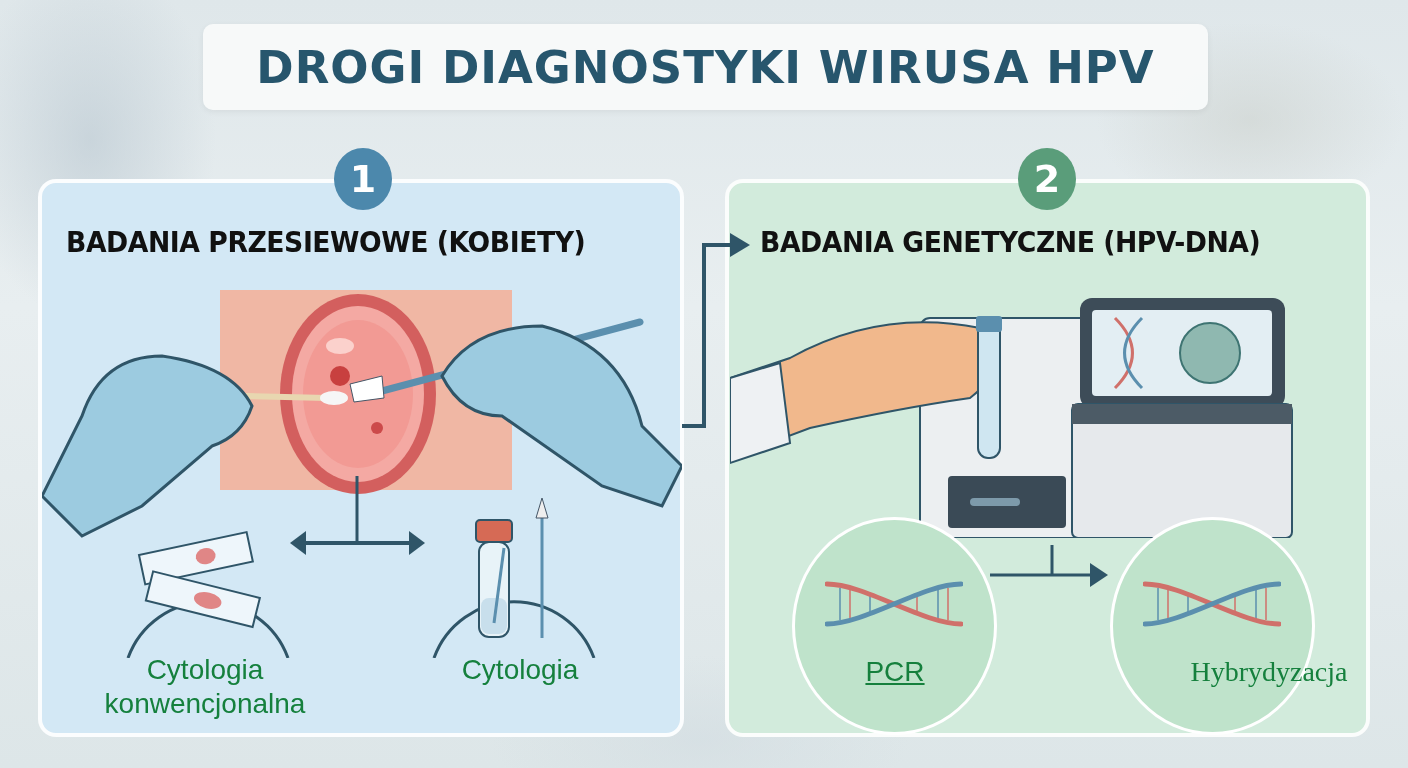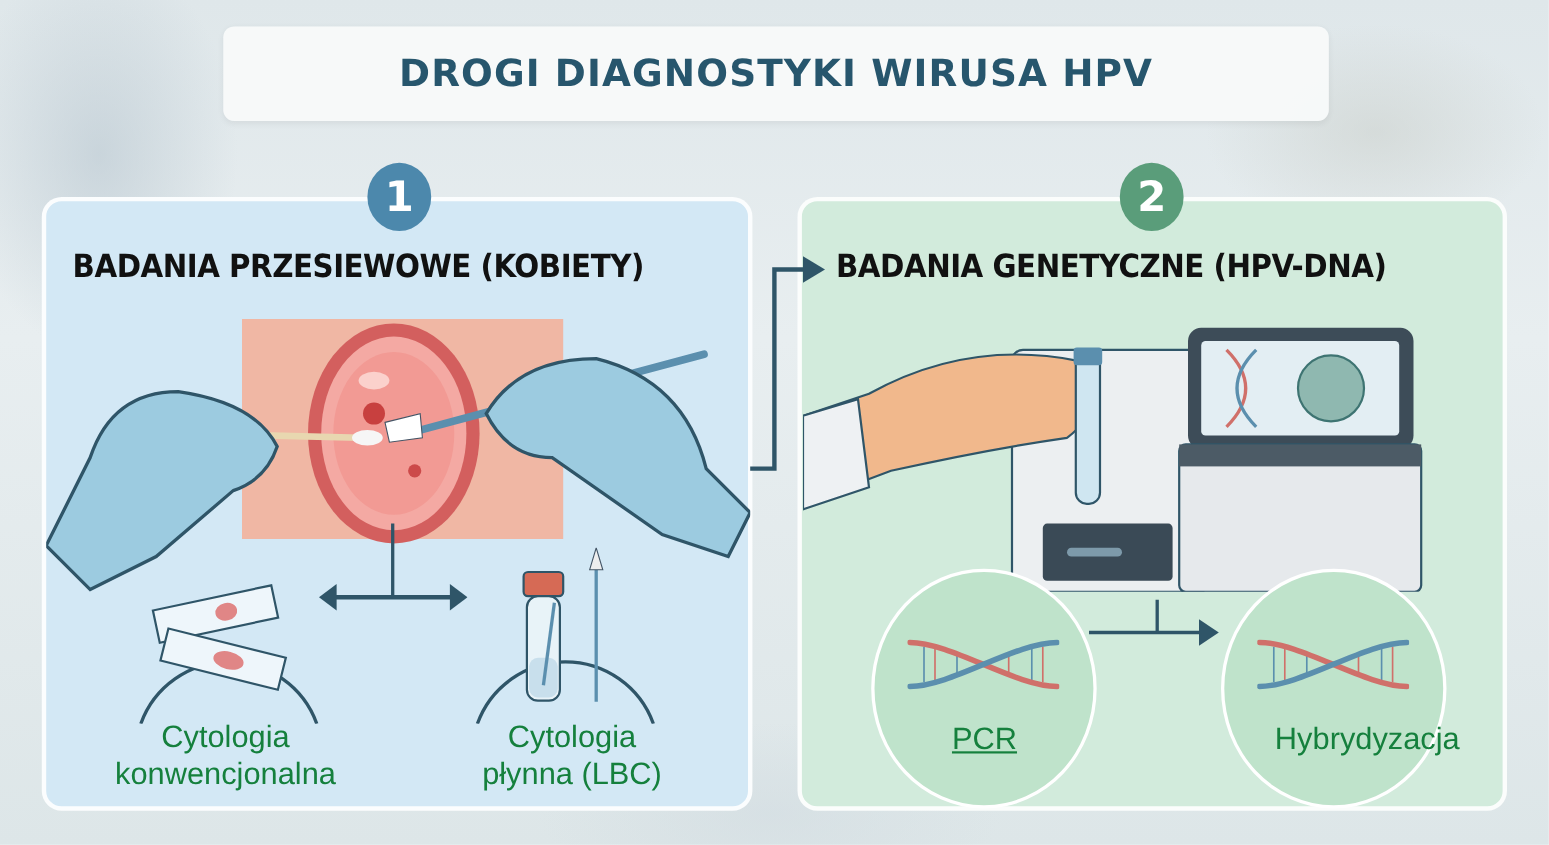--- a/index.html
+++ b/index.html
@@ -8,40 +8,40 @@
     background:linear-gradient(180deg,#dfe7ea 0%,#e8eef0 40%,#dde6e8 100%);}
   .bg-blur{position:absolute;inset:0;
     background:
       radial-gradient(ellipse 180px 260px at 90px 140px, rgba(180,195,205,.55), transparent 70%),
       radial-gradient(ellipse 220px 140px at 1250px 120px, rgba(200,205,200,.5), transparent 70%),
       radial-gradient(ellipse 300px 120px at 700px 740px, rgba(210,220,225,.6), transparent 70%);}
   .title-box{position:absolute;left:203px;top:24px;width:1005px;height:86px;
     background:rgba(248,250,250,.95);border-radius:10px;
     box-shadow:0 2px 6px rgba(0,0,0,.06);display:flex;align-items:center;justify-content:center;}
   .title-box h1{margin:0;font-family:"DejaVu Sans", sans-serif;font-weight:bold;
-    font-size:34px;letter-spacing:1px;color:#27566d;}
+    font-size:45px;letter-spacing:1px;color:#27566d;}
   .panel{position:absolute;top:179px;height:558px;border-radius:18px;
     border:4px solid rgba(255,255,255,.9);box-sizing:border-box;}
   .panel.p1{left:38px;width:646px;background:#d3e8f5;}
   .panel.p2{left:725px;width:645px;background:#d2ebdc;}
   .badge{position:absolute;top:148px;width:58px;height:62px;border-radius:50%;
     color:#fff;font-weight:bold;font-size:38px;display:flex;align-items:center;justify-content:center;
     font-family:"DejaVu Sans", sans-serif;z-index:2;}
   .badge.b1{left:334px;background:#4c88ac;}
   .badge.b2{left:1018px;background:#5a9d7a;}
   .panel-title{position:absolute;top:225px;font-weight:bold;font-size:29px;color:#111;
     font-family:"DejaVu Sans", sans-serif;letter-spacing:-0.5px;white-space:nowrap;transform:scaleX(0.92);transform-origin:left;}
   .pt1{left:66px;}
   .pt2{left:760px;}
   .label{position:absolute;text-align:center;font-size:28px;line-height:34px;color:#15803d;
     font-family:"Liberation Sans", sans-serif;}
   .lbl-conv{left:80px;top:653px;width:250px;}
   .lbl-lbc{left:420px;top:653px;width:200px;}
   .lbl-pcr{left:800px;top:655px;width:190px;text-decoration:underline;}
-  .lbl-hyb{left:1138px;top:655px;width:210px;}
+  .lbl-hyb{left:1164px;top:655px;width:210px;font-family:Liberation Serif, serif;}
   svg{position:absolute;}
 </style>
 </head>
 <body>
 
 <div class="bg-blur"></div>
 
 <div class="title-box">
   <h1>DROGI DIAGNOSTYKI WIRUSA HPV</h1>
 </div>
@@ -104,21 +104,20 @@
   <line x1="80" y1="50" x2="70" y2="125" stroke="#5b8fae" stroke-width="3"></line>
   <line x1="118" y1="20" x2="118" y2="140" stroke="#5b8fae" stroke-width="3"></line>
   <path d="M112 20 L118 0 L124 20 Z" fill="#eee" stroke="#456" stroke-width="1"></path>
 </svg>
 <div class="label lbl-conv">
   <div>Cytologia</div>
   <div>konwencjonalna</div>
 </div>
 <div class="label lbl-lbc">
   <div>Cytologia</div>
-  <div>płynna (LBC)</div>
 </div>
 
 <svg style="left:730px;top:288px" width="630" height="250" viewBox="0 0 630 250">
   <rect x="190" y="30" width="180" height="220" rx="10" fill="#eceff1" stroke="#2f5568" stroke-width="2"></rect>
   <rect x="218" y="188" width="118" height="52" rx="4" fill="#3a4a56"></rect>
   <rect x="240" y="210" width="50" height="8" rx="4" fill="#7d9aaa"></rect>
   <rect x="350" y="10" width="205" height="110" rx="12" fill="#3d4c58"></rect>
   <rect x="362" y="22" width="180" height="86" rx="4" fill="#e3eef3"></rect>
   <path d="M385 30 Q420 65 385 100" fill="none" stroke="#d0706a" stroke-width="3"></path>
   <path d="M412 30 Q377 65 412 100" fill="none" stroke="#5b8fae" stroke-width="3"></path>

